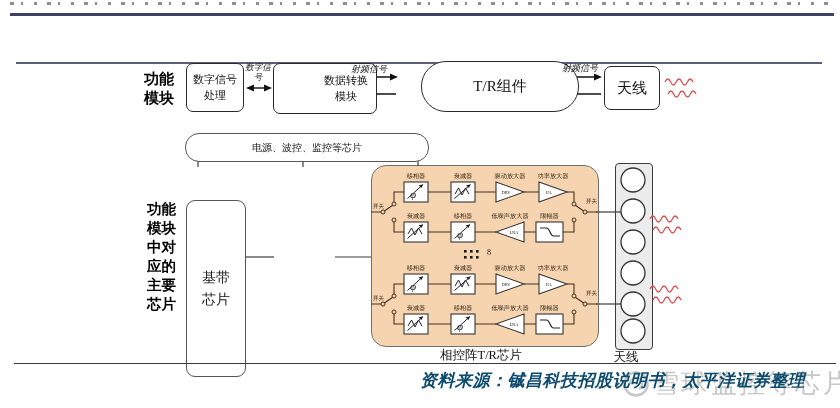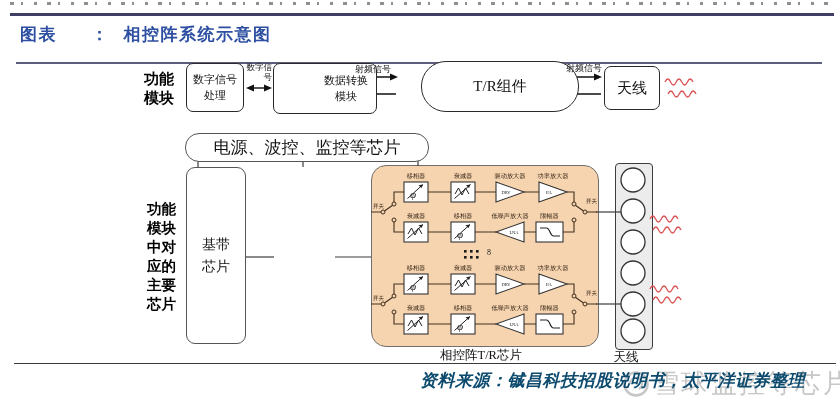--- a/index.html
+++ b/index.html
@@ -12,38 +12,38 @@
   #navy-rule{top:13px;left:10px;width:824px;height:3px;background:#3f3f66;}
   #title-row{top:23px;left:20px;font-family:"Liberation Serif",serif;font-weight:bold;
     font-size:17px;color:#2d4fa1;letter-spacing:1.5px;white-space:nowrap;}
   #title-row .colon{margin:0 14px 0 34px;}
   #title-underline{top:62px;left:16px;width:806px;height:1.5px;background:#5c5c7d;}
   
   .wbox{background:#fff;border:1.6px solid #2a2a2a;border-radius:7px;display:flex;
     align-items:center;justify-content:center;text-align:center;color:#111;
     font-size:11px;line-height:1.4;}
   .tallbox{background:#fff;border:1.3px solid #555;border-radius:9px;display:flex;
-    align-items:center;justify-content:center;text-align:center;color:#111;font-size:14px;line-height:1.55;}
+    align-items:center;justify-content:center;text-align:center;color:#111;font-size:14px;line-height:1.55;margin-top:33px;}
   .blk-label{font-family:Liberation Sans, sans-serif;font-weight:bold;color:#000;}
-  .arrow-label{font-family:"Liberation Serif",serif;color:#111;text-align:right;}
+  .arrow-label{font-family:"Liberation Serif",serif;color:#111;text-align:center;font-style:italic;}
   .caption{font-size:12.5px;color:#111;text-align:center;}
   
   #fm-label{left:144px;top:70px;width:34px;font-size:15px;line-height:1.25;}
   #dsp-box{left:186px;top:63px;width:56px;height:47px;}
   #digital-label{left:244px;top:62px;width:28px;font-size:8.5px;line-height:1.2;}
   #conv-box{left:273px;top:63px;width:60px;height:49px;padding-left:42px;}
   #rf-label-1{left:347px;top:63px;width:44px;font-size:9px;}
   #tr-pill{left:421px;top:61px;width:156px;height:49px;border-radius:25px;font-size:15px;}
   #rf-label-2{left:558px;top:62px;width:44px;font-size:9px;}
   #ant-box{left:604px;top:66px;width:54px;height:42px;}
   
   #chips-label{left:147px;top:200px;width:32px;font-size:14.5px;line-height:19px;}
   #control-pill{left:185px;top:133px;width:242px;height:27px;border-radius:14px;
     background:#fff;border:1.3px solid #555;display:flex;align-items:center;justify-content:center;
-    font-size:17px;color:#111;}
+    font-size:10px;color:#111;}
   #baseband-box{left:186px;top:167px;width:58px;height:175px;}
   #baseband-box span{width:30px;display:block;}
   #if-box{left:273px;top:167px;width:62px;height:175px;}
   #if-box span{width:45px;display:block;}
   #orange-box{left:371px;top:165px;width:226px;height:180px;border-radius:15px;
     border:1.6px solid #6f6f6f;}
   #antenna-column{left:615px;top:163px;width:36px;height:185px;background:#ececec;
     border:1.6px solid #3c3c3c;border-radius:4px;}
   .tr-group{left:371px;width:226px;height:80px;}
   #group1{top:170px;} #group2{top:262px;}
@@ -61,23 +61,20 @@
 </style>
 </head>
 <body>
 
 <div id="canvas">
 
   <div class="abs" id="remnant"></div>
 
   <div class="abs" id="navy-rule"></div>
 
-  <div class="abs" id="title-row">
-    <span>图表</span><span class="colon">：</span><span>相控阵系统示意图</span>
-  </div>
   <div class="abs" id="title-underline"></div>
 
   <div class="abs" id="orange-box" style="background:#f6d4b0;"></div>
   <div class="abs" id="antenna-column"></div>
 
   <svg class="abs" width="840" height="408" style="left:0;top:0;">
     <g stroke="#111" stroke-width="1.4">
       <line x1="252" y1="88" x2="266" y2="88"></line>
       <polygon points="246,88 254,84.5 254,91.5" stroke="none" fill="#111"></polygon>
       <polygon points="272,88 264,84.5 264,91.5" stroke="none" fill="#111"></polygon>

